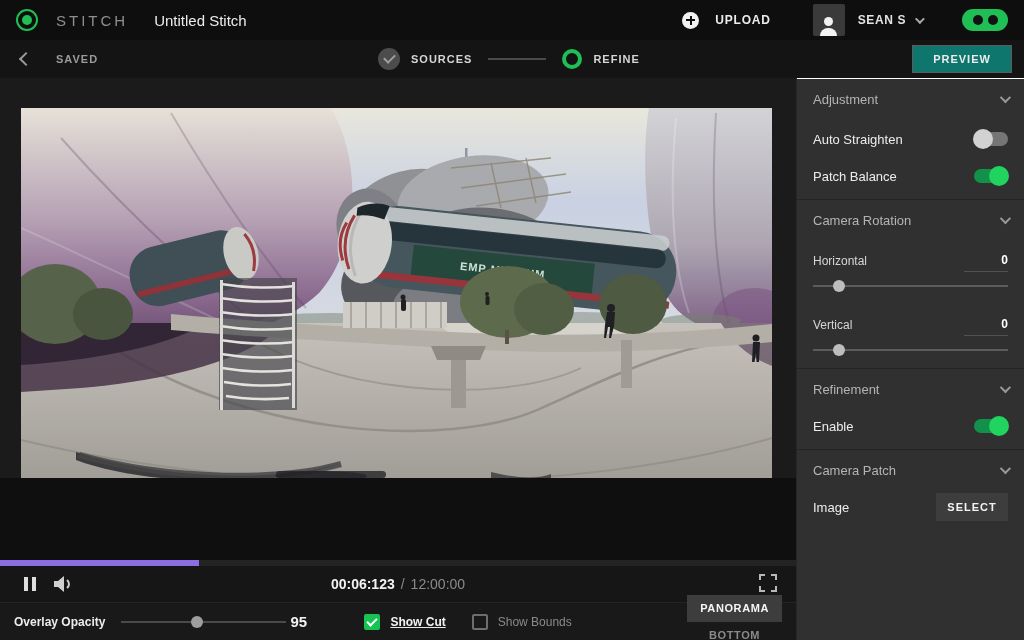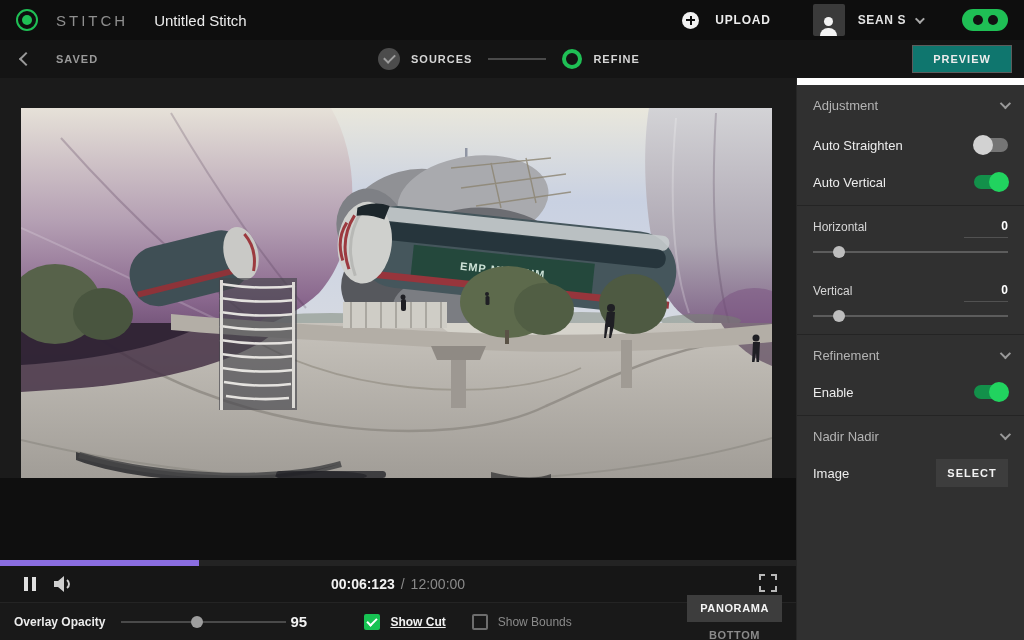--- a/index.html
+++ b/index.html
@@ -93,21 +93,21 @@
   .cb-label.on { color:#f2f2f2; } .cb-label.off { color:#8a8a8a; font-weight:normal; }
   .g1 { margin-left:52px;text-decoration:underline; } .g2 { margin-left:26px; }
   .view-toggle { margin-left:auto; display:flex; align-items:center;flex-direction:column; }
   .view-btn { height:27px; padding:0 13px; font-size:11px; font-weight:bold; letter-spacing:.6px; border:none;
               background:transparent; color:#8a8a8a; cursor:pointer; font-family:inherit; }
   .view-btn.active { background:#3d3d3d; color:#f5f5f5; }
 
   
   .sidebar { position:absolute; right:0; top:78px; width:228px; height:562px; background:#303030; border-left:1px solid #262626; }
   .section { border-top:1px solid #242424; }
-  .section:first-child { border-top:7px solid #ffffff; }
+  .section:first-child { border-top:1px solid #ffffff; }
   .sec-header { height:40px; display:flex; align-items:center; justify-content:space-between; padding:0 16px; cursor:pointer; }
   .sec-title { color:#b4b4b4; font-size:13px; }
   .sec-chev { width:8px; height:8px; border-right:2px solid #9a9a9a; border-bottom:2px solid #9a9a9a;
               transform:rotate(45deg) translateY(-2px); }
   .row { height:40px; display:flex; align-items:center; justify-content:space-between; padding:0 16px; }
   .row-label { color:#ececec; font-size:13px; }
   .toggle { width:34px; height:14px; border-radius:7px; background:#757575; position:relative; cursor:pointer; }
   .toggle .knob { position:absolute; top:-3px; left:-1px; width:20px; height:20px; border-radius:50%; background:#d2d2d2; }
   .toggle.on { background:#13904a; }
   .toggle.on .knob { left:auto; right:-1px; background:#21d35f; }
@@ -368,28 +368,32 @@
         <span class="sec-title">Adjustment</span>
         <span class="sec-chev"></span>
       </div>
       <div class="row">
         <span class="row-label">Auto Straighten</span>
         <div class="toggle">
             <div class="knob"></div>
           </div>
       </div>
       <div class="row pad-b">
-        <span class="row-label">Auto Vertical</span>
+        <span class="row-label">Patch Balance</span>
         <div class="toggle on">
             <div class="knob"></div>
           </div>
       </div>
     </div>
 
     <div class="section">
+      <div class="sec-header">
+        <span class="sec-title">Camera Rotation</span>
+        <span class="sec-chev"></span>
+      </div>
       <div class="num-row">
         <span class="num-label">Horizontal</span>
         <span class="num-value">0</span>
       </div>
       <div class="slider">
         <div class="track"></div>
           <div class="thumb"></div>
       </div>
       <div class="num-row">
         <span class="num-label">Vertical</span>
@@ -409,21 +413,21 @@
       <div class="row pad-b">
         <span class="row-label">Enable</span>
         <div class="toggle on">
             <div class="knob"></div>
           </div>
       </div>
     </div>
 
     <div class="section">
       <div class="sec-header">
-        <span class="sec-title">Nadir Nadir</span>
+        <span class="sec-title">Camera Patch</span>
         <span class="sec-chev"></span>
       </div>
       <div class="row pad-b">
         <span class="row-label">Image</span>
         <button class="select-btn">SELECT</button>
       </div>
     </div>
 
   </div>
 </div>

